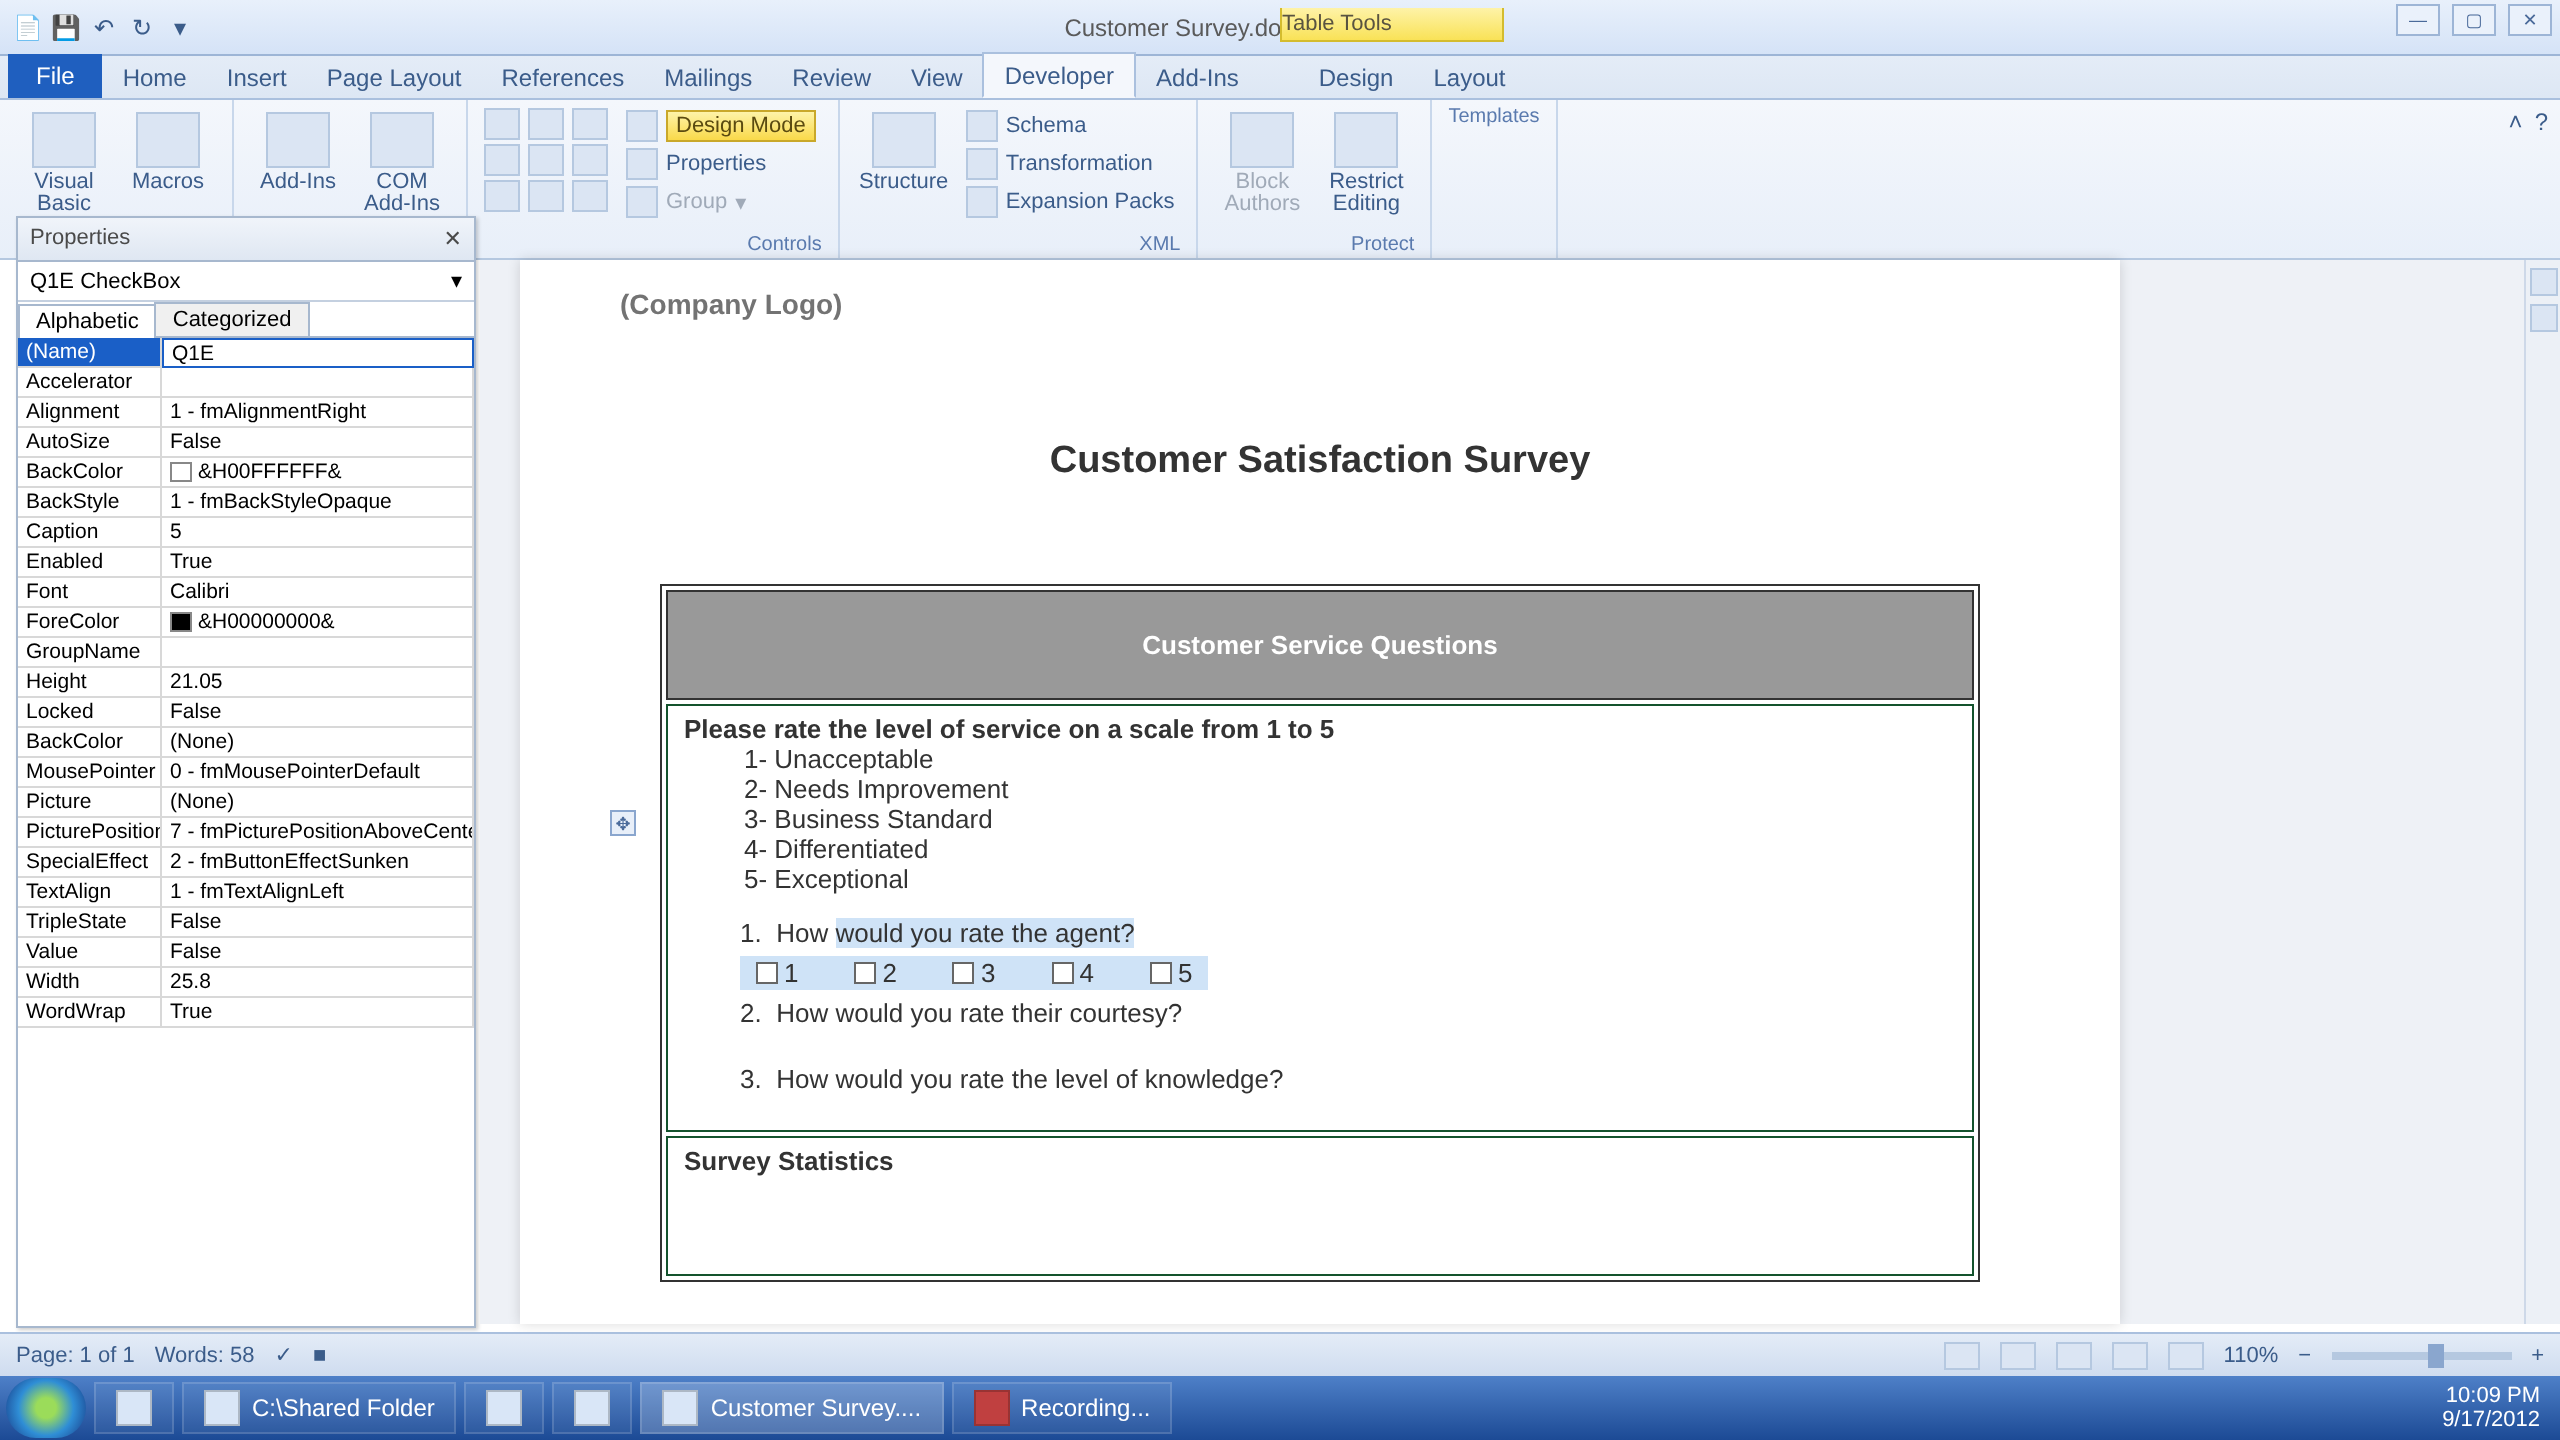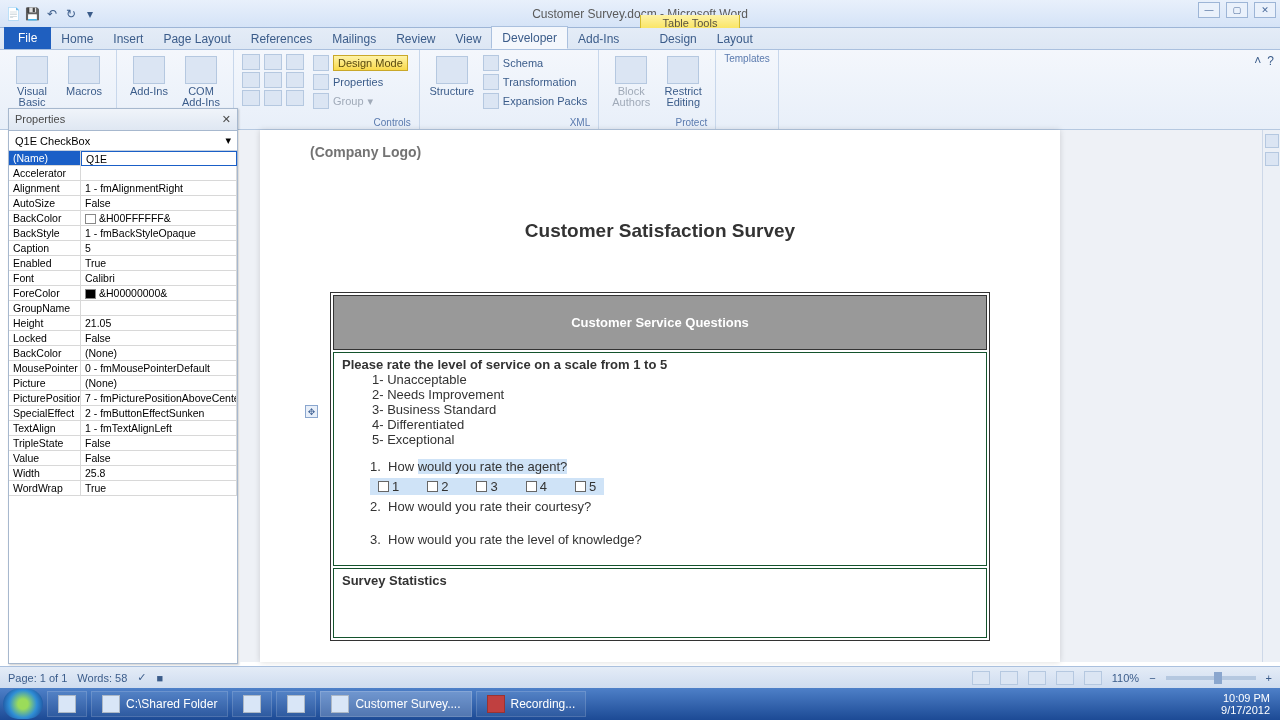--- a/index.html
+++ b/index.html
@@ -3,21 +3,21 @@
 <meta charset="utf-8">
 <style>
 * { box-sizing: border-box; margin: 0; padding: 0; font-family: "Segoe UI", Tahoma, sans-serif; }
 body { width: 1280px; height: 720px; overflow: hidden; background: #fff; position: relative; }
 
 
 .titlebar { height: 28px; background: linear-gradient(#e8f0fb,#d5e3f7); display: flex; align-items: center; font-size: 12px; position: relative; border-bottom: 1px solid #9db5d6; }
 .qat { display: flex; align-items: center; gap: 3px; padding: 0 6px; }
 .qat .icon { width: 16px; height: 16px; display: flex; align-items: center; justify-content: center; color: #3b5c8a; font-size: 12px; }
 .title-text { position: absolute; left: 50%; transform: translateX(-50%); color: #5a5a5a; }
-.table-tools { position: absolute; left: 640px; top: 15px; width: 100px; text-align: center; background: linear-gradient(#fef3a8,#f9e257); font-size: 11px; color: #595340; padding: 2px 0; border: 1px solid #d4bc2e; border-top: none; }
+.table-tools { position: absolute; left: 640px; top: 4px; width: 112px; text-align: left; background: linear-gradient(#fef3a8,#f9e257); font-size: 11px; color: #595340; padding: 2px 0; border: 1px solid #d4bc2e; border-top: none; }
 .winbtns { position: absolute; right: 4px; top: 2px; display: flex; gap: 6px; }
 .winbtns span { width: 22px; height: 16px; border: 1px solid #9db5d6; background: #eaf1fb; display: flex; align-items: center; justify-content: center; font-size: 9px; color: #4a6a9a; }
 
 
 .ribbon-tabs { height: 22px; background: linear-gradient(#e4ecf7,#dde7f4); display: flex; align-items: flex-end; padding-left: 4px; font-size: 12px; border-bottom: 1px solid #aac0de; position: relative; }
 .tab { padding: 4px 10px 3px; color: #3b5c8a; cursor: default; }
 .tab.active { background: #f4f7fc; border: 1px solid #aac0de; border-bottom: 1px solid #f4f7fc; position: relative; z-index: 2; }
 .tab.file { background: #1f5fbf; color: #fff; padding: 4px 14px; }
 
 
@@ -227,20 +227,24 @@
 </div>
 
 <div class="props-pane">
   <div class="props-title">
     <span>Properties</span>
     <span>✕</span>
   </div>
   <div class="props-sel">
     <span>Q1E  CheckBox</span>
       <span>▾</span>
+  </div>
+  <div class="props-tabs">
+    <div class="pta">Alphabetic</div>
+    <div>Categorized</div>
   </div>
   <div class="props-grid" id="props-grid">
       <div class="pk sel">(Name)</div>
       <div class="pv sel">Q1E</div>
       <div class="pk">Accelerator</div>
       <div class="pv"></div>
       <div class="pk">Alignment</div>
       <div class="pv">1 - fmAlignmentRight</div>
       <div class="pk">AutoSize</div>
       <div class="pv">False</div>

